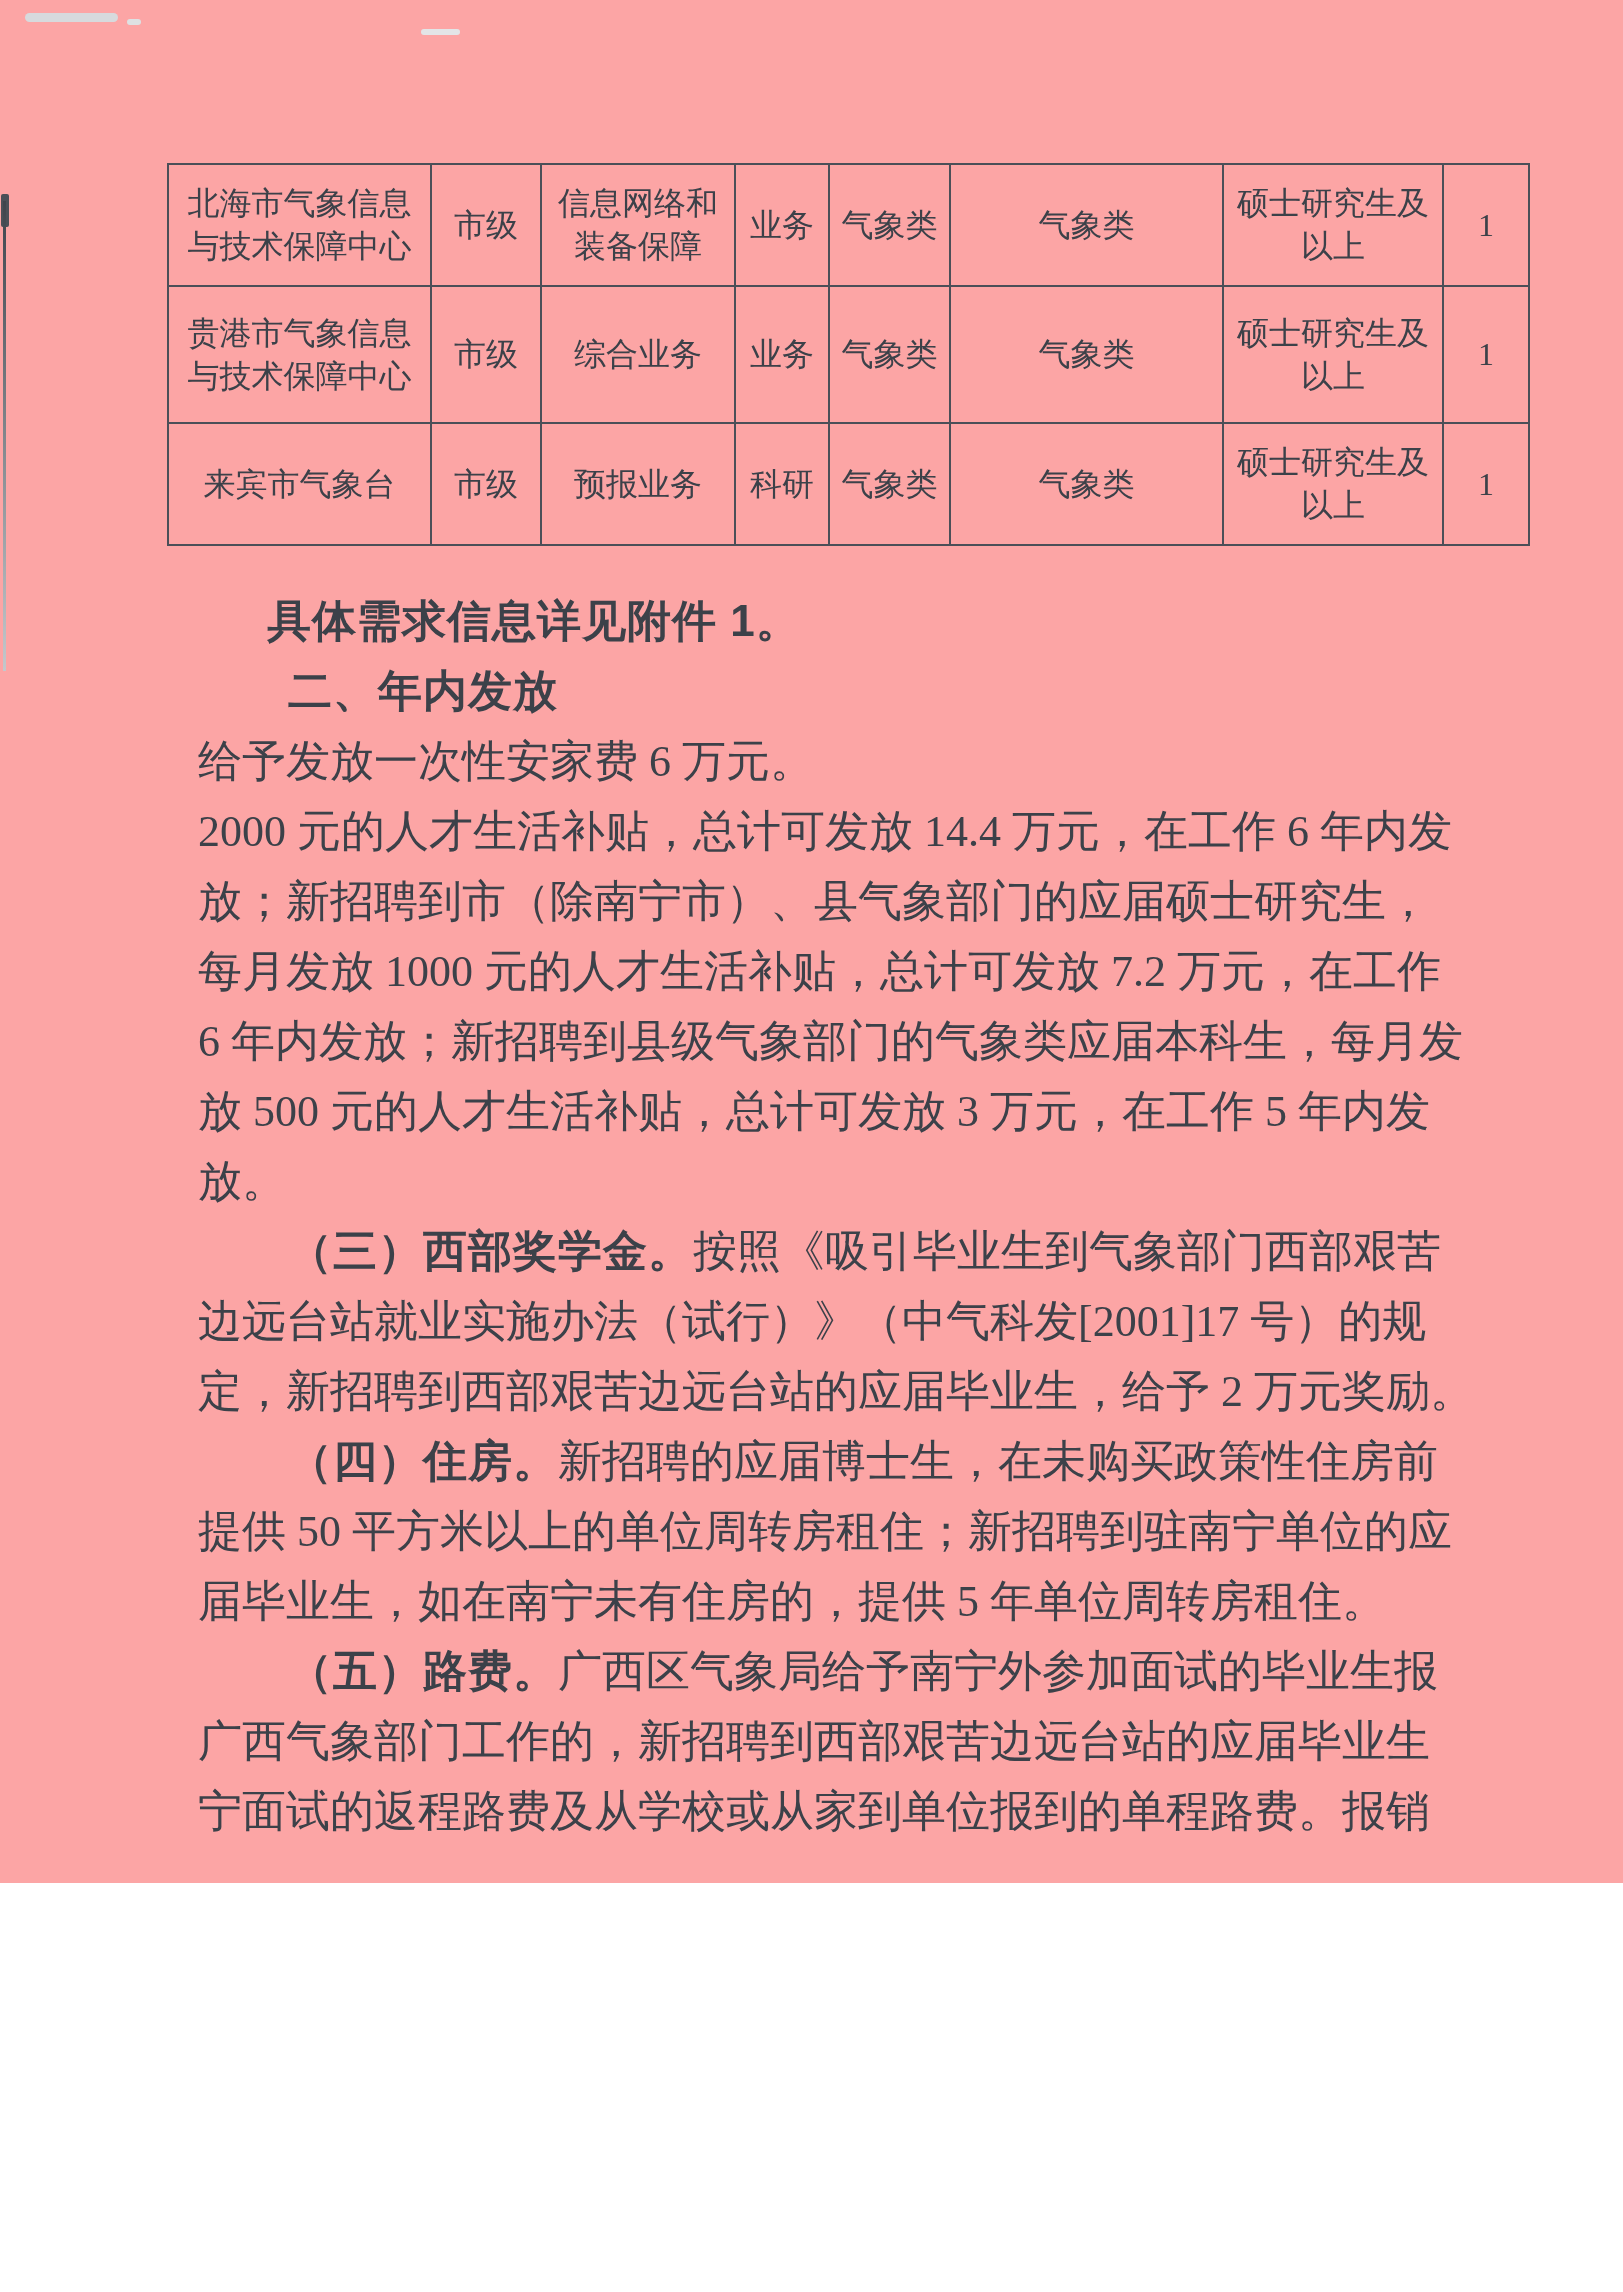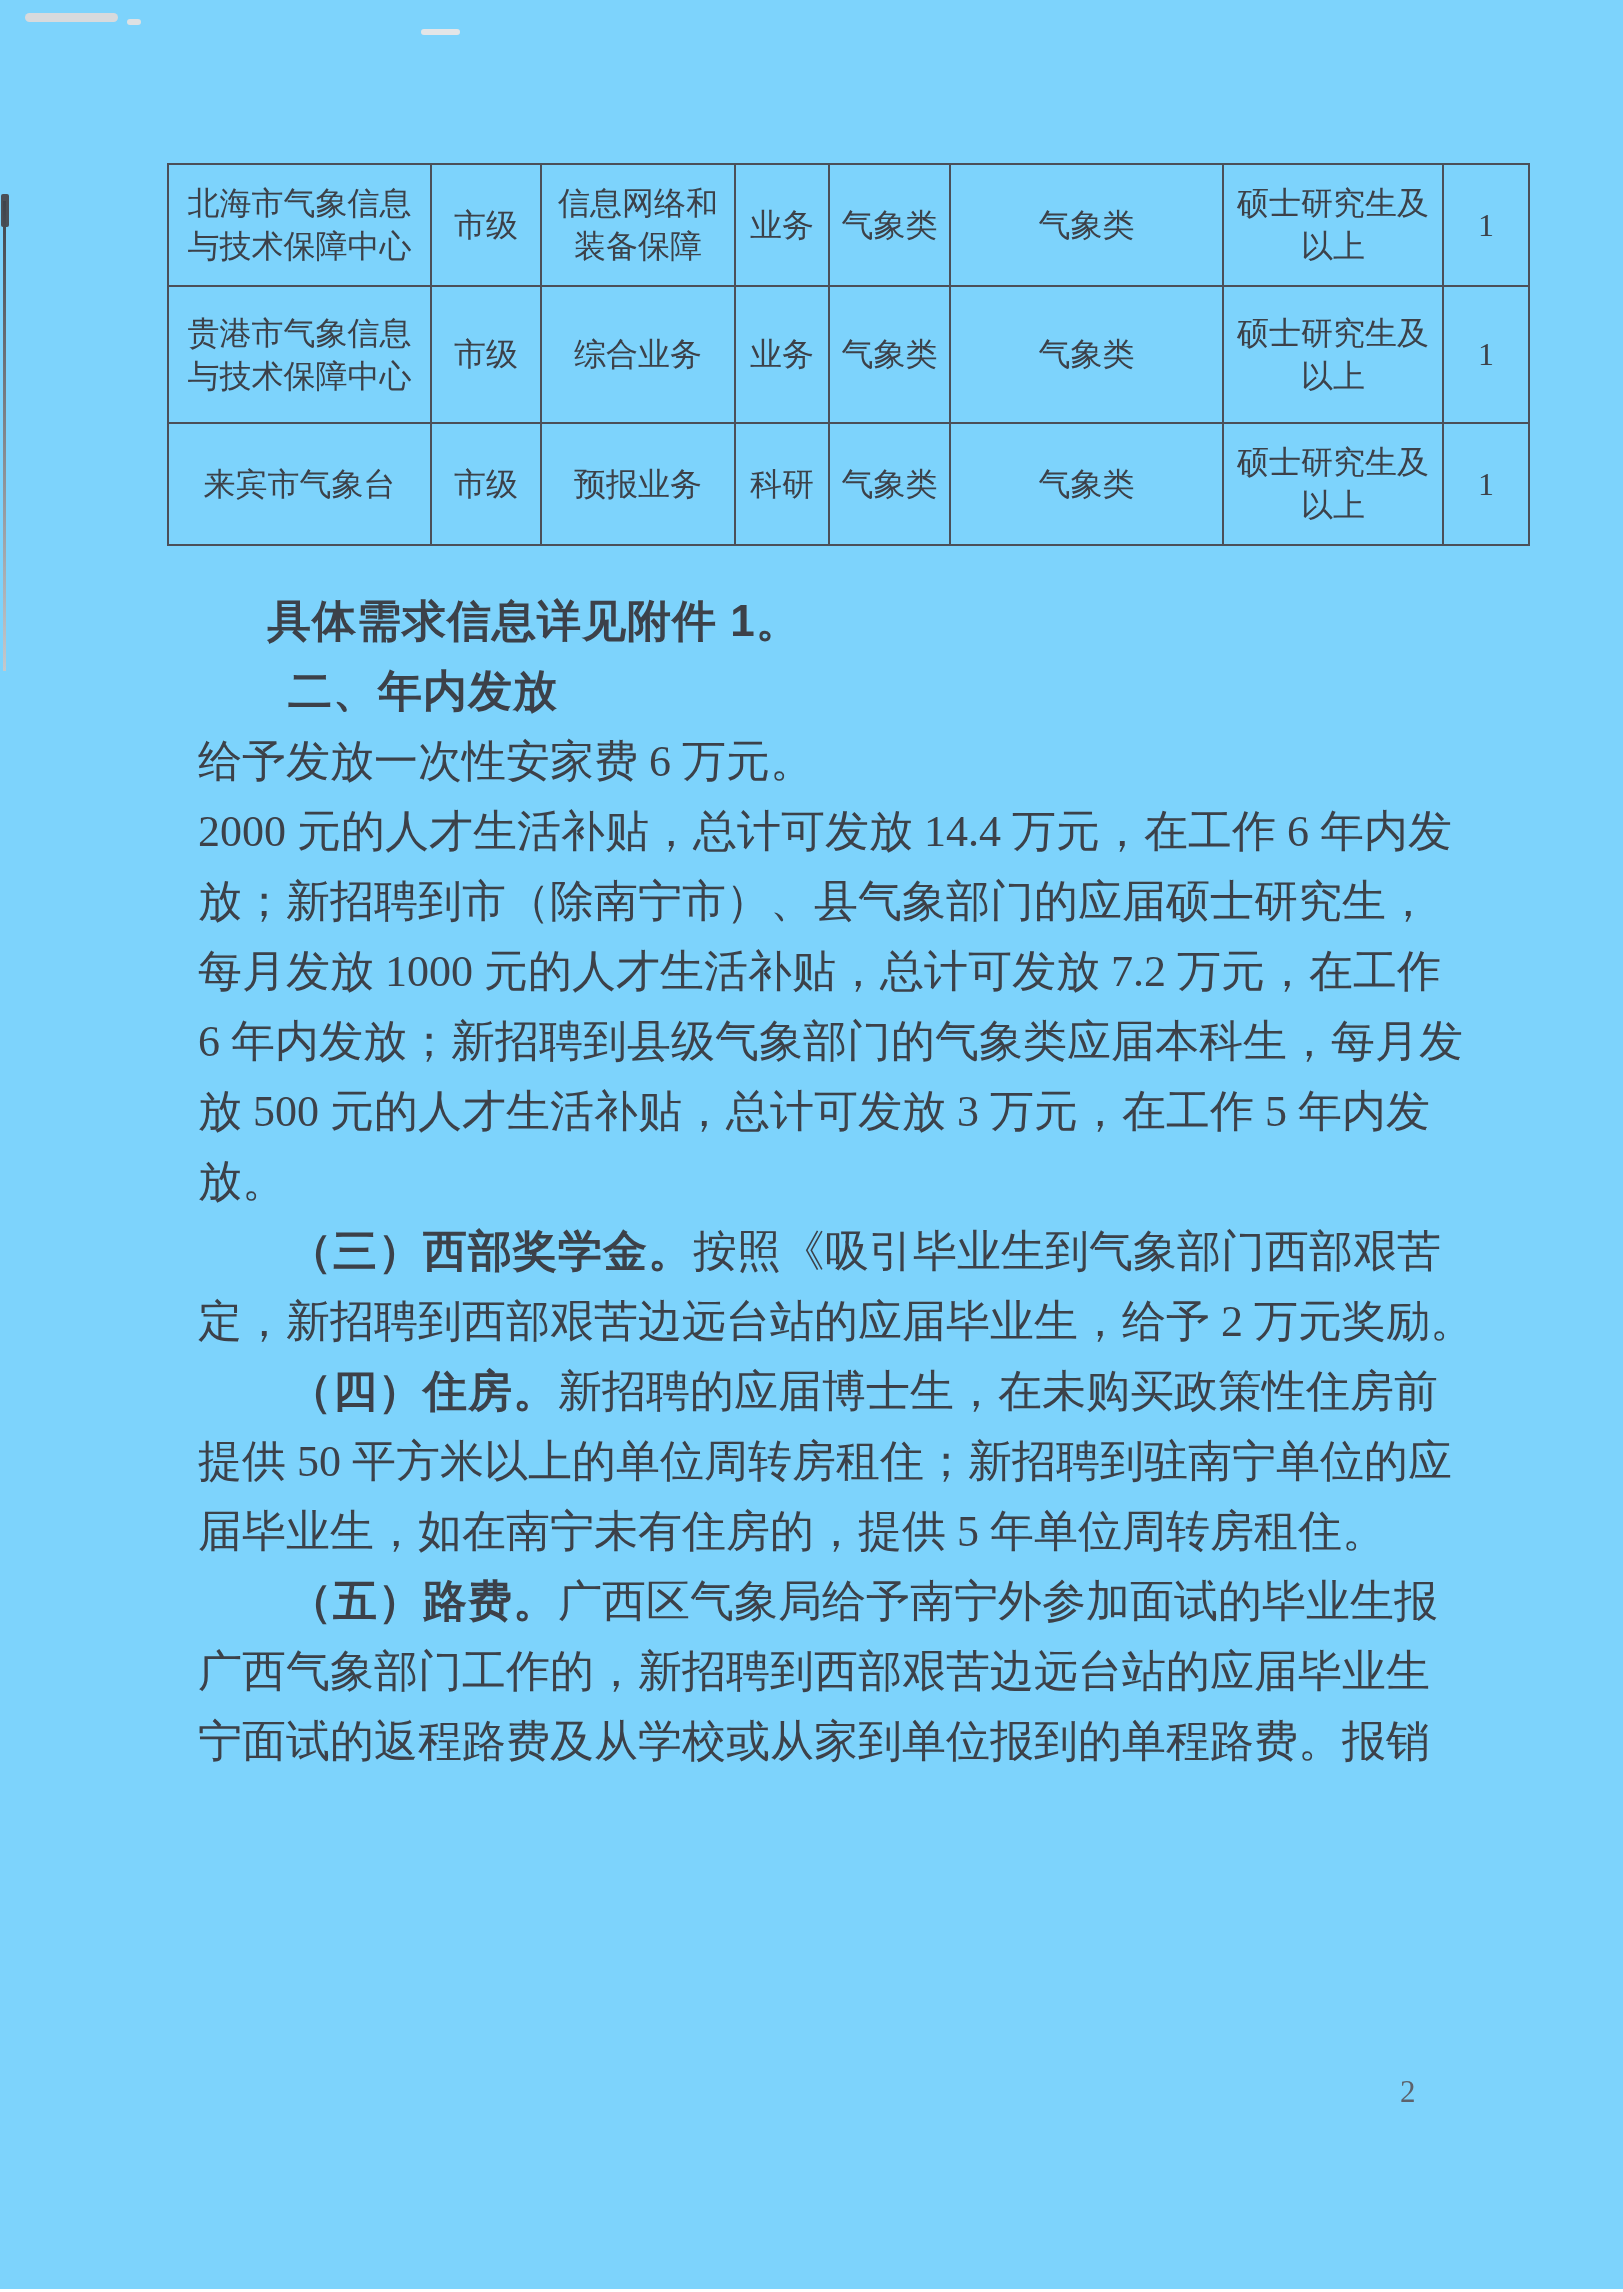--- a/index.html
+++ b/index.html
@@ -1,19 +1,19 @@
 <!DOCTYPE html>
 <html><head>
 <meta charset="utf-8">
 <style>
   html,body{margin:0;padding:0;}
   .page{
     position:relative;
-    width:1623px;height:2289px;
-    background:#7dd3fc;
+    width:1623px;height:1883px;
+    background:#fca5a5;
     overflow:hidden;
     font-family:"Liberation Serif","DejaVu Serif",serif;
     color:#3c4149;
   }
   
   .recruit-table{
     position:absolute;left:167px;top:163px;width:1360px;
     border-collapse:collapse;table-layout:fixed;
   }
   .recruit-table td{
@@ -133,20 +133,21 @@
       <div class="line"><span class="lead"></span><span>2000 元的人才生活补贴，总计可发放 14.4 万元，在工作 6 年内发</span></div>
       <div class="line"><span class="lead"></span><span>放；新招聘到市（除南宁市）、县气象部门的应届硕士研究生，</span></div>
       <div class="line"><span class="lead"></span><span>每月发放 1000 元的人才生活补贴，总计可发放 7.2 万元，在工作</span></div>
       <div class="line"><span class="lead"></span><span>6 年内发放；新招聘到县级气象部门的气象类应届本科生，每月发</span></div>
       <div class="line"><span class="lead"></span><span>放 500 元的人才生活补贴，总计可发放 3 万元，在工作 5 年内发</span></div>
       <div class="line"><span class="lead"></span><span>放。</span></div>
     </div>
 
     <div>
       <div class="line indent"><span class="lead">（三）西部奖学金。</span><span>按照《吸引毕业生到气象部门西部艰苦</span></div>
+      <div class="line"><span class="lead"></span><span>边远台站就业实施办法（试行）》（中气科发[2001]17 号）的规</span></div>
       <div class="line"><span class="lead"></span><span>定，新招聘到西部艰苦边远台站的应届毕业生，给予 2 万元奖励。</span></div>
     </div>
 
     <div>
       <div class="line indent"><span class="lead">（四）住房。</span><span>新招聘的应届博士生，在未购买政策性住房前</span></div>
       <div class="line"><span class="lead"></span><span>提供 50 平方米以上的单位周转房租住；新招聘到驻南宁单位的应</span></div>
       <div class="line"><span class="lead"></span><span>届毕业生，如在南宁未有住房的，提供 5 年单位周转房租住。</span></div>
     </div>
 
     <div>

